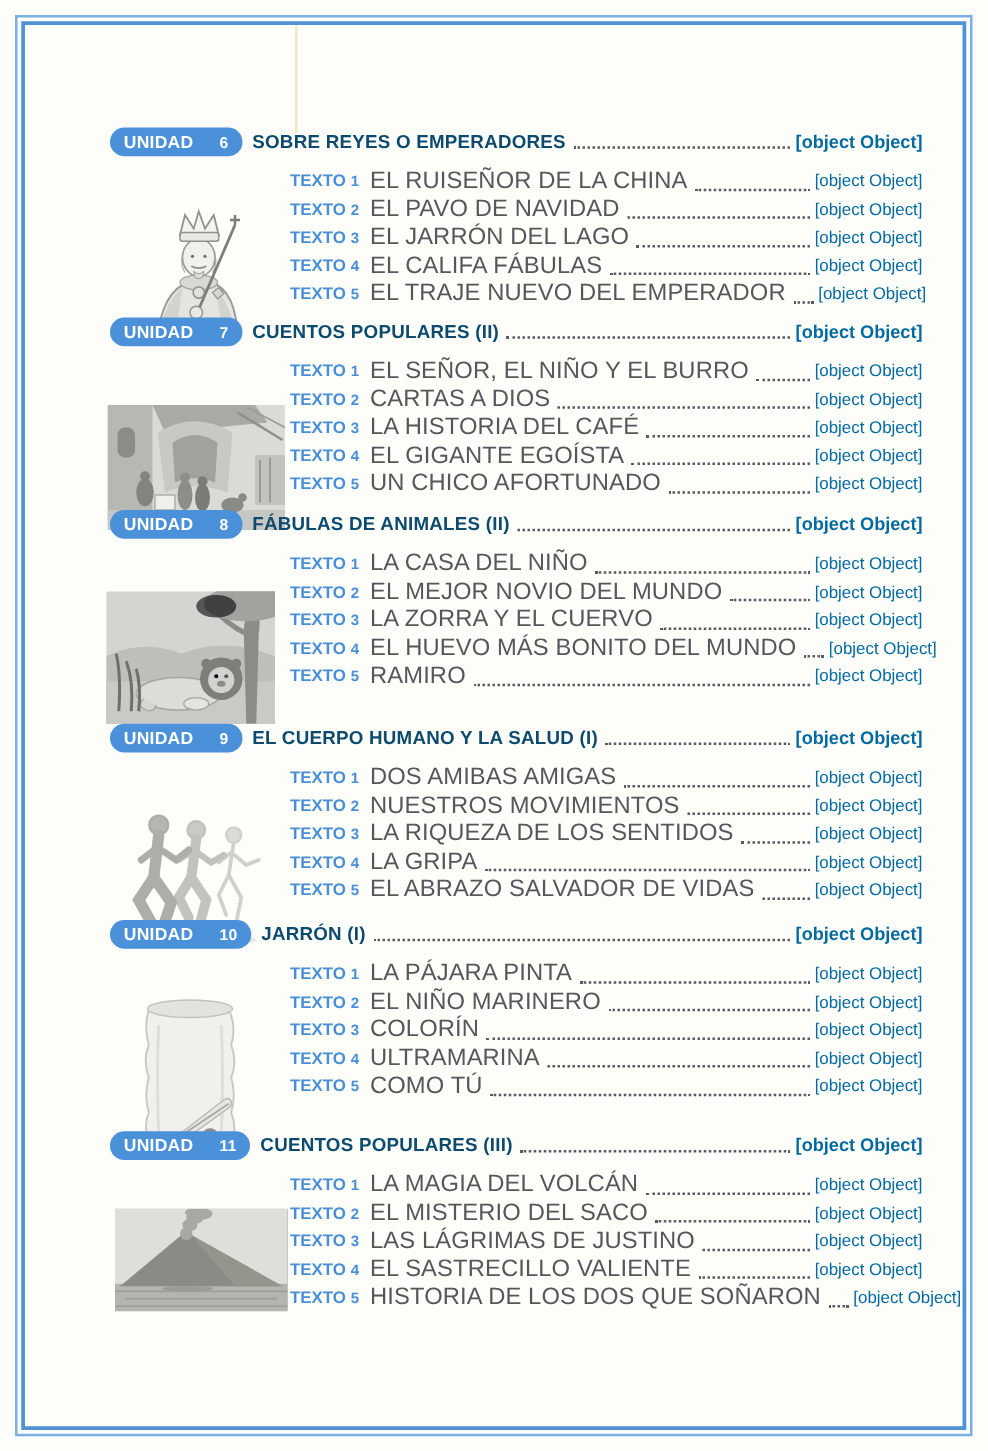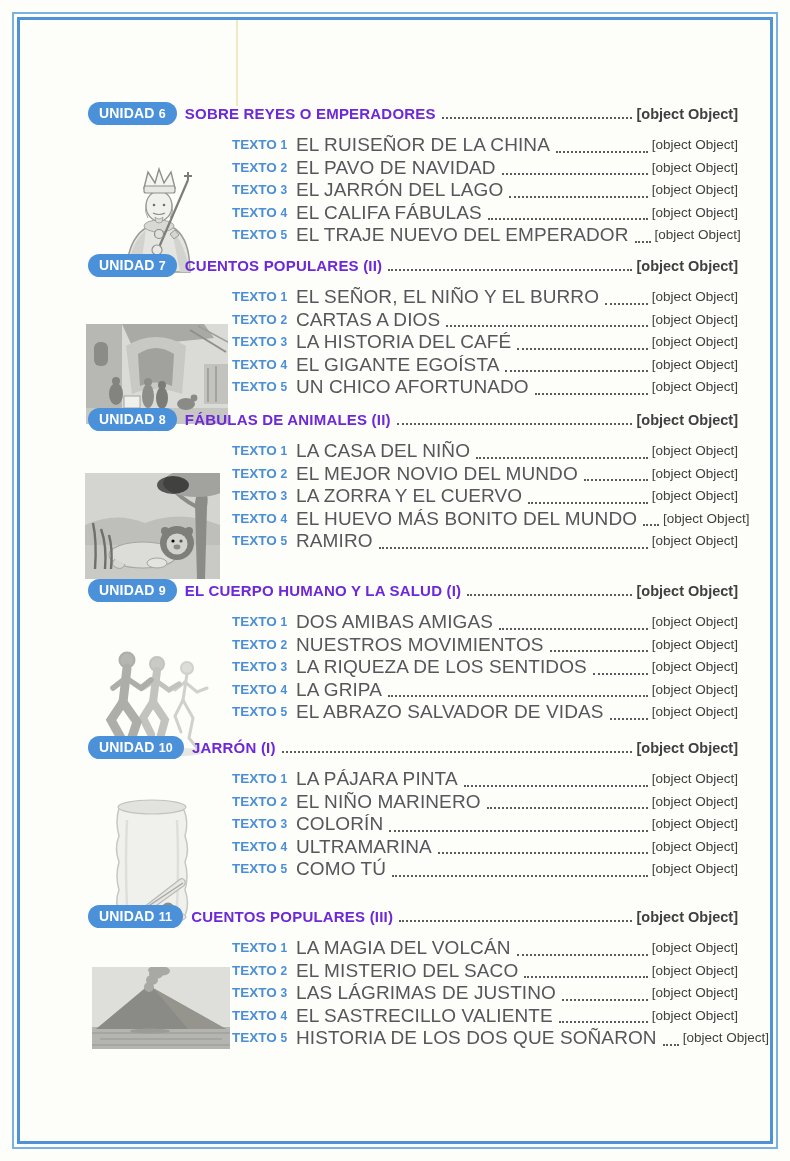--- a/index.html
+++ b/index.html
@@ -19,34 +19,34 @@
   .unit:nth-of-type(2){top:252px;}
   .unit:nth-of-type(3){top:406px;}
   .unit:nth-of-type(4){top:577px;}
   .unit:nth-of-type(5){top:734px;}
   .unit:nth-of-type(6){top:903px;}
 
   .unit-header{display:flex;align-items:center;margin:0 52px 0 88px;height:27px;}
   .badge{
     background:#4a91da;color:#ffffff;border-radius:14px;
     padding:3px 11px 4px;font-weight:bold;font-size:14px;letter-spacing:.2px;
-    display:inline-flex;align-items:baseline;gap:4px;white-space:nowrap;flex:none;
+    display:inline-flex;align-items:baseline;gap:21px;white-space:nowrap;flex:none;
   }
   .badge-num{font-size:12.5px;}
   .unit-title{
-    color:#6d28d9;font-weight:bold;font-size:15px;margin-left:8px;
+    color:#0c4a6e;font-weight:bold;font-size:15px;margin-left:8px;
     letter-spacing:.2px;white-space:nowrap;
   }
   .leader{
     flex:1 1 auto;min-width:16px;height:0;
     border-bottom:2px dotted #5a5a5f;
     align-self:flex-end;margin:0 4px 7px 6px;
   }
   .unit-header .leader{border-bottom-width:2.5px;margin-bottom:8px;}
-  .pagenum{color:#404040;font-size:13.5px;flex:none;min-width:28px;text-align:right;white-space:nowrap;}
+  .pagenum{color:#0369a1;font-size:13.5px;flex:none;min-width:28px;text-align:right;white-space:nowrap;}
   .unit-page{font-weight:bold;font-size:14.5px;}
 
   .unit-body{position:relative;}
   .items{list-style:none;margin:7px 52px 0 232px;padding:0;}
   .item{display:flex;align-items:flex-start;height:22.6px;line-height:22.6px;}
   .item .leader{margin-bottom:4px;}
   .texto{color:#4a8fd6;font-weight:bold;font-size:13.5px;width:64px;flex:none;white-space:nowrap;}
   .texto-num{font-size:12px;}
   .item-title{color:#56565b;font-size:19px;letter-spacing:.1px;white-space:nowrap;}
 

